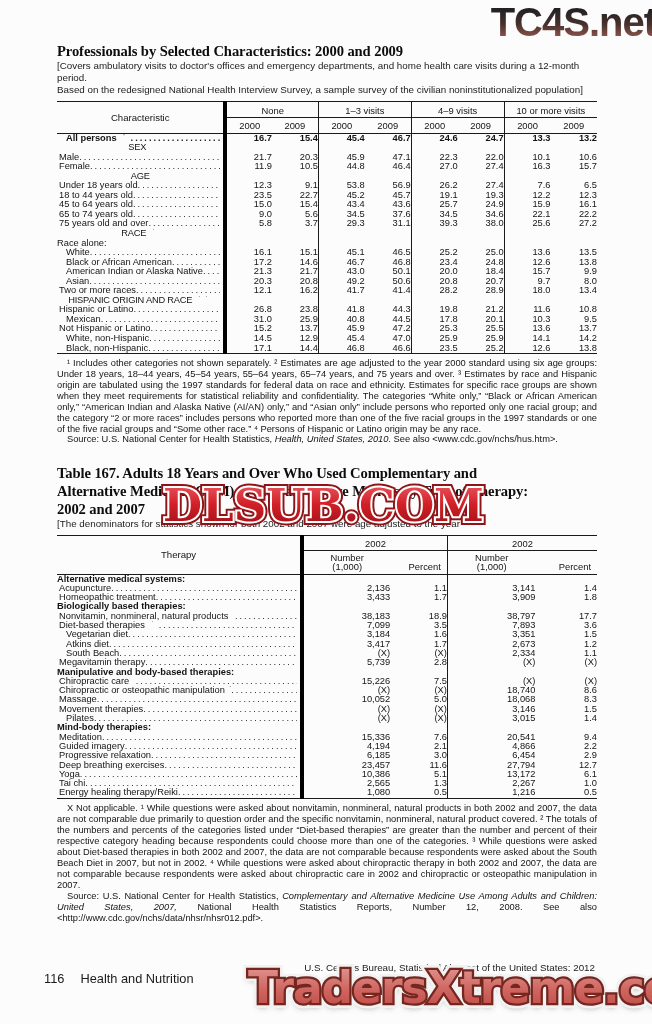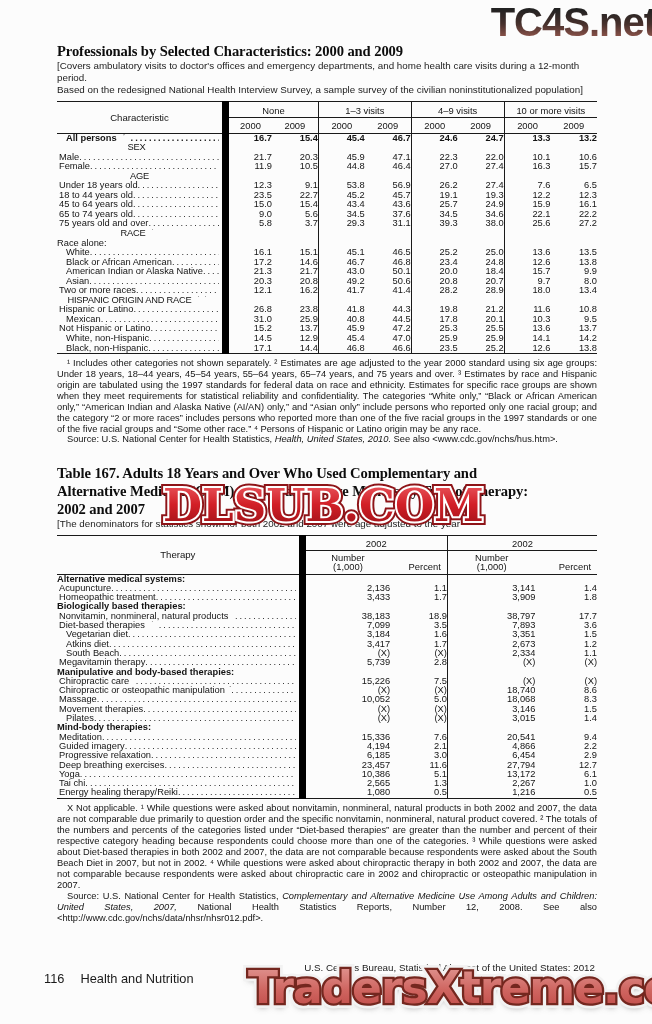--- a/index.html
+++ b/index.html
@@ -10,21 +10,21 @@
   .b167{top:464px;}
 
   .t-title{font-family:"Liberation Serif",serif;font-weight:bold;font-size:14.6px;
            line-height:18px;color:#0d0d0d;letter-spacing:-0.1px;}
   .t-note{font-size:9.8px;line-height:12px;color:#1c1c1c;}
 
   table.dtable{border-collapse:collapse;width:100%;table-layout:fixed;margin-top:5px;
                border-top:1.3px solid #1a1a1a;border-bottom:1.8px solid #1a1a1a;}
   .dtable th{font-weight:normal;color:#141414;}
   .dtable tbody{border-top:1.8px solid #1a1a1a;}
-  .br{border-right:7px solid #000000;}
+  .br{border-right:4px solid #000000;}
   .vs{border-left:1px solid #1a1a1a;}
   .char-h{vertical-align:middle;text-align:center;font-size:9.6px;}
   .grp{font-size:9.4px;text-align:center;border-bottom:1px solid #1a1a1a;padding:2.5px 0 1.5px;}
   .yr{font-size:9.4px;text-align:center;padding:1.5px 0 2px;}
   .grp2{font-size:9.4px;text-align:center;border-bottom:1px solid #1a1a1a;padding:2px 0 1px;margin-left:13px;}
   .numh{font-size:9.4px;line-height:9.8px;text-align:center;padding:1.5px 0 1.5px;}
   .pcth{font-size:9.4px;text-align:right;vertical-align:bottom;padding:0 6px 2px 0;}
 
   .dtable tbody td{font-size:9.3px;line-height:9.55px;padding:0;white-space:nowrap;
                    overflow:hidden;vertical-align:bottom;}

